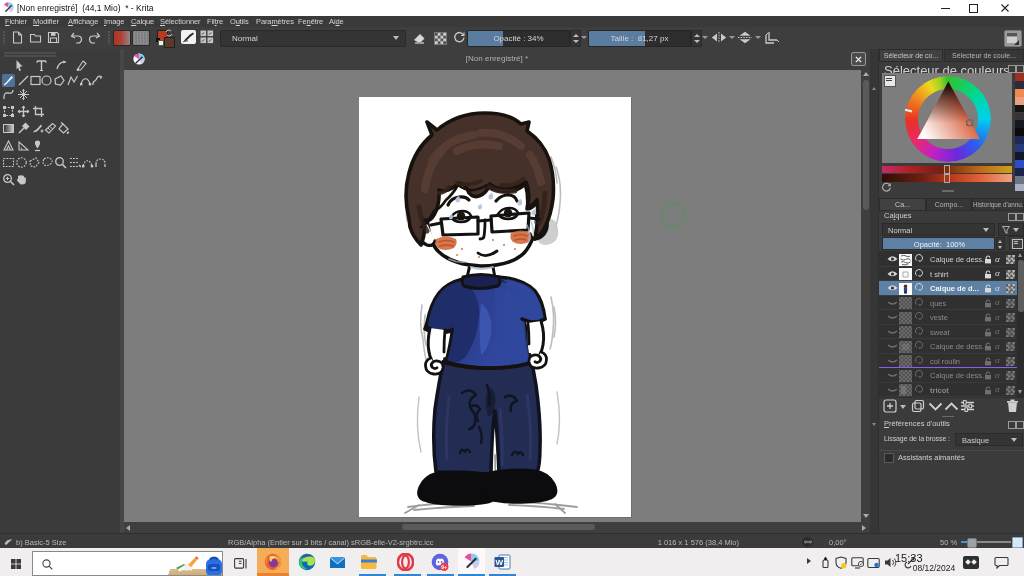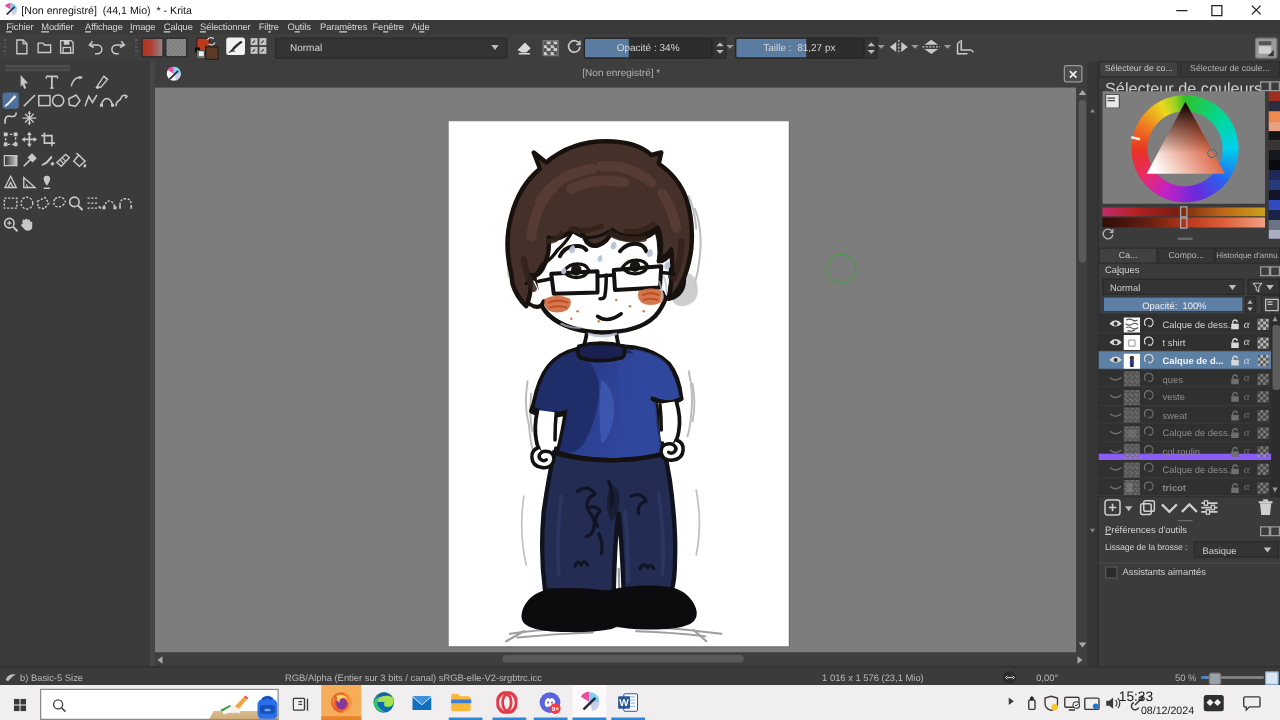--- a/index.html
+++ b/index.html
@@ -742,21 +742,21 @@
           <path d="M4 7.8 l1-1.3 -1.7-0.4 Z" fill="#6f6f6f"></path>
         </svg>
   <div class="abs" style="left:51px;top:3px;font-size:7.5px;color:#8a8a8a;font-weight:normal;white-space:nowrap;">Calque de dess...</div>
   <svg class="abs" style="left:105px;top:3px" width="8" height="9" viewBox="0 0 8 9">
           <rect x="1" y="4" width="6" height="4.4" fill="#6f6f6f"></rect>
           <path d="M2.2 4 V2.8 a1.8 1.8 0 0 1 3.6 0" fill="none" stroke="#6f6f6f" stroke-width="1.1"></path>
         </svg>
   <div class="abs" style="left:116px;top:1.5px;font-size:9px;color:#6f6f6f;font-style:italic;font-family:'Liberation Serif',serif;">α</div>
   <div class="abs" style="left:127px;top:3px;width:9px;height:9px;opacity:0.55;background:repeating-conic-gradient(#b5b5b5 0 25%,#555 0 50%) 0 0/4.5px 4.5px;"></div>
   </div>
-  <div class="abs" style="left:9px;top:304.5px;width:138px;height:14.5px;background:#303030;border-bottom:5px solid #8b5cf6;box-sizing:border-box;">
+  <div class="abs" style="left:9px;top:304.5px;width:138px;height:14.5px;background:#303030;border-bottom:1px solid #8b5cf6;box-sizing:border-box;">
   <svg class="abs" style="left:8px;top:4px" width="11" height="7" viewBox="0 0 11 7">
           <path d="M1 2 Q5.5 6 10 2" fill="none" stroke="#6f6f6f" stroke-width="1.2"></path>
         </svg>
   <div class="abs" style="left:20px;top:1.5px;width:13px;height:12px;">
           <div class="abs" style="left:0;top:0;width:13px;height:12px;opacity:0.55;background:repeating-conic-gradient(#9a9a9a 0 25%,#6e6e6e 0 50%) 0 0/4px 4px;"></div>
         </div>
   <svg class="abs" style="left:36px;top:2px" width="8" height="8" viewBox="0 0 8 8">
           <path d="M1.5 6.5 a3.5 3.5 0 1 1 3 1" fill="none" stroke="#6f6f6f" stroke-width="1"></path>
           <path d="M4 7.8 l1-1.3 -1.7-0.4 Z" fill="#6f6f6f"></path>
         </svg>
@@ -850,21 +850,21 @@
   <div class="abs" style="left:14px;top:404px;width:8px;height:8px;background:#2b2b2b;border:1px solid #5a5a5a;"></div>
   <div class="abs" style="left:28px;top:404px;font-size:7.5px;color:#cfcfcf;">Assistants aimantés</div>
 </div>
 
 <div class="abs" style="left:0;top:533px;width:1024px;height:15px;background:#3b3b3b;border-top:1px solid #2f2f2f;">
   <svg class="abs" style="left:4px;top:4px" width="9" height="8" viewBox="0 0 9 8">
         <path d="M0.5 6 C2 2,5 1,8.5 1.5 C6 3,4 5,2.5 7 Z" fill="#bbb"></path>
       </svg>
   <div class="abs" style="left:16px;top:3.5px;font-size:7.5px;color:#b8b8b8;">b) Basic-5 Size</div>
   <div class="abs" style="left:228px;top:3.5px;font-size:7.5px;color:#b8b8b8;">RGB/Alpha (Entier sur 3 bits / canal) sRGB-elle-V2-srgbtrc.icc</div>
-  <div class="abs" style="left:620px;top:3.5px;width:119px;text-align:right;font-size:7.5px;color:#b8b8b8;">1 016 x 1 576 (23,1 Mio)</div>
+  <div class="abs" style="left:620px;top:3.5px;width:119px;text-align:right;font-size:7.5px;color:#b8b8b8;">1 016 x 1 576 (38,4 Mio)</div>
   <div class="abs" style="left:802px;top:3px;width:11px;height:10px;background:#2c2c2c;border-radius:50%;">
         <svg class="abs" style="left:1.5px;top:3px" width="8" height="4" viewBox="0 0 8 4">
           <path d="M1.5 2 h5" stroke="#ccc" stroke-width="0.9"></path>
           <path d="M1.8 0.6 L0.4 2 l1.4 1.4 M6.2 0.6 L7.6 2 L6.2 3.4" stroke="#ccc" stroke-width="0.8" fill="none"></path>
         </svg>
       </div>
   <div class="abs" style="left:829px;top:3.5px;font-size:7.5px;color:#b8b8b8;">0,00°</div>
   <div class="abs" style="left:940px;top:3.5px;font-size:7.5px;color:#b8b8b8;">50 %</div>
   <div class="abs" style="left:964px;top:7px;width:47px;height:1.5px;background:#8a8a8a;"></div>
       <div class="abs" style="left:961px;top:6.5px;width:5px;height:2.5px;background:#4a90d9;"></div>

